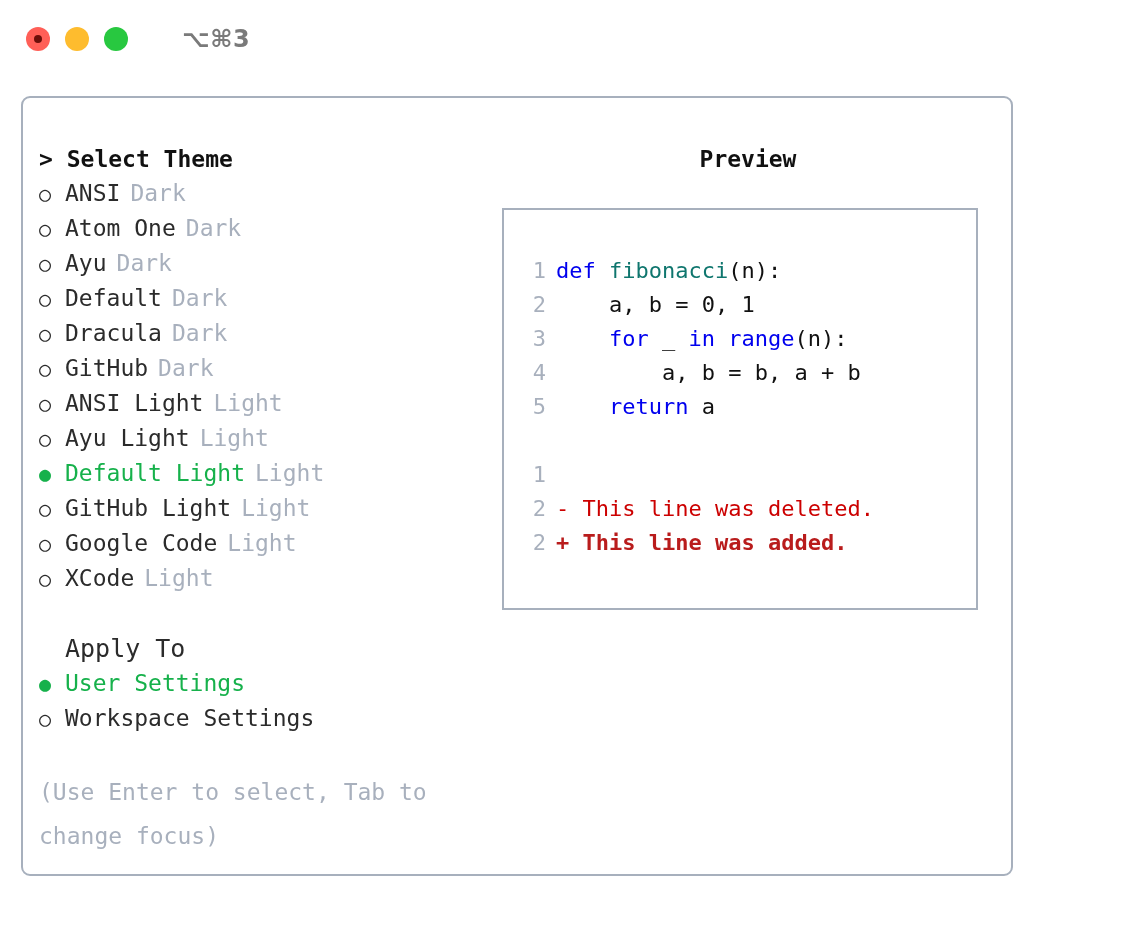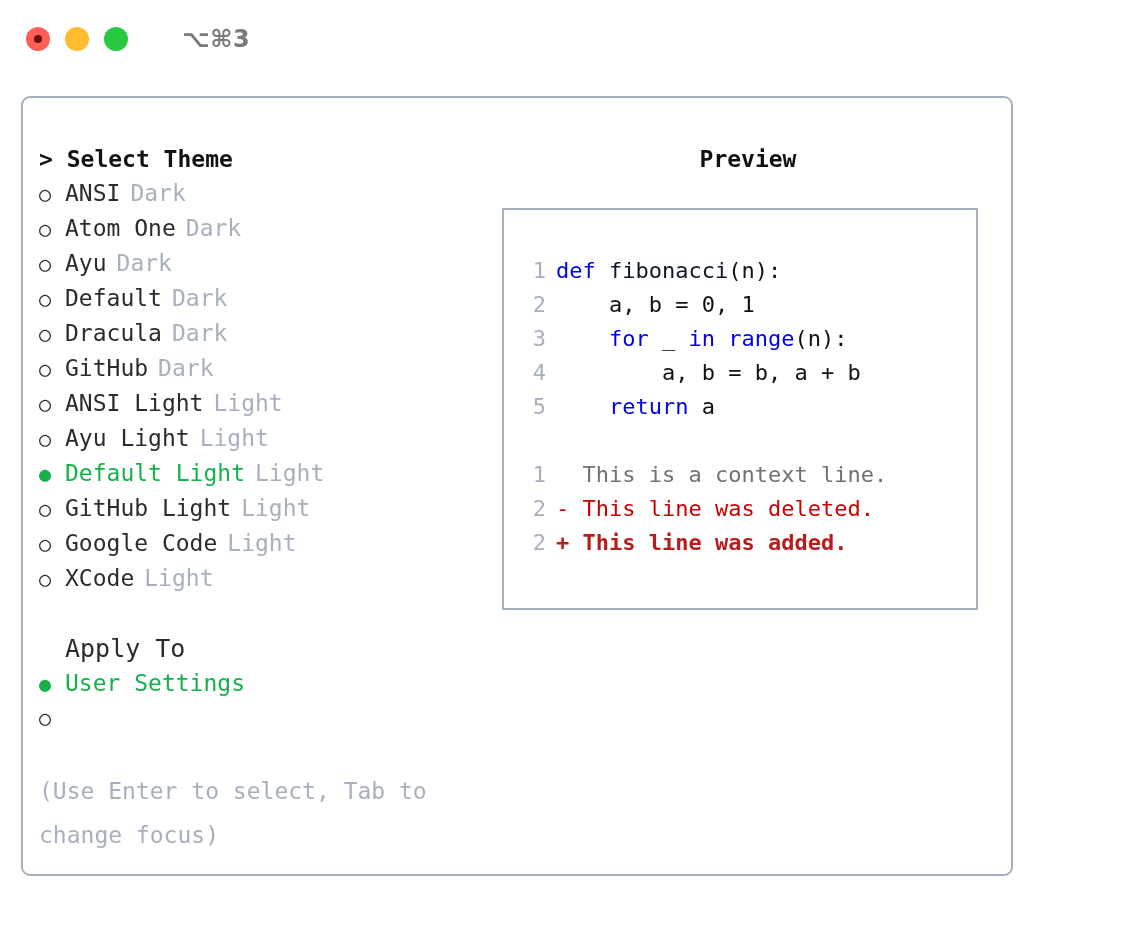--- a/index.html
+++ b/index.html
@@ -175,21 +175,21 @@
   .ln {
     display: inline-block;
     width: 30px;
     flex: 0 0 30px;
     text-align: right;
     color: #a8b0bd;
     padding-right: 10px;
   }
   .code-body { color: #111111; white-space: pre; }
   .tok-kw   { color: #0000ee; }
-  .tok-fn   { color: #0f172a; }
+  .tok-fn   { color: #0f766e; }
   .tok-plain{ color: #111111; }
 
   .blank-line { height: 34px; }
 
   .diff-ctx .code-body { color: #6f7276; }
   .diff-del .code-body { color: #cc0000; text-align: center; }
   .diff-add .code-body { color: #b91c1c; font-weight: bold; }
 </style>
 </head>
 <body>
@@ -224,41 +224,41 @@
             <div class="option-row selected"><span class="bullet">●</span><span class="opt-label">Default Light</span><span class="opt-tag">Light</span></div>
             <div class="option-row"><span class="bullet">○</span><span class="opt-label">GitHub Light</span><span class="opt-tag">Light</span></div>
             <div class="option-row"><span class="bullet">○</span><span class="opt-label">Google Code</span><span class="opt-tag">Light</span></div>
             <div class="option-row"><span class="bullet">○</span><span class="opt-label">XCode</span><span class="opt-tag">Light</span></div>
           </div>
 
         <div id="apply-section">
           <div class="apply-heading">Apply To</div>
           <div id="apply-list">
               <div class="option-row selected"><span class="bullet">●</span><span class="opt-label">User Settings</span></div>
-              <div class="option-row"><span class="bullet">○</span></div>
+              <div class="option-row"><span class="bullet">○</span><span class="opt-label">Workspace Settings</span></div>
             </div>
         </div>
 
         <div id="hint-text">(Use Enter to select, Tab to change focus)</div>
       </div>
 
       <div id="preview-pane">
         <div id="preview-heading">Preview</div>
 
         <div id="preview-box">
           <div id="code-block">
               <div class="code-line"><span class="ln">1</span><span class="code-body"><span class="tok-kw">def </span><span class="tok-fn">fibonacci</span><span class="tok-plain">(n):</span></span></div>
               <div class="code-line"><span class="ln">2</span><span class="code-body"><span class="tok-plain">    a, b = 0, 1</span></span></div>
               <div class="code-line"><span class="ln">3</span><span class="code-body"><span class="tok-plain">    </span><span class="tok-kw">for</span><span class="tok-plain"> _ </span><span class="tok-kw">in range</span><span class="tok-plain">(n):</span></span></div>
               <div class="code-line"><span class="ln">4</span><span class="code-body"><span class="tok-plain">        a, b = b, a + b</span></span></div>
               <div class="code-line"><span class="ln">5</span><span class="code-body"><span class="tok-plain">    </span><span class="tok-kw">return</span><span class="tok-plain"> a</span></span></div>
             </div>
           <div class="blank-line"></div>
           <div id="diff-block">
-              <div class="code-line diff-ctx"><span class="ln">1</span><span class="code-body">  This is a context line.</span></div>
+              <div class="code-line diff-ctx"><span class="ln">1</span></div>
               <div class="code-line diff-del"><span class="ln">2</span><span class="code-body">- This line was deleted.</span></div>
               <div class="code-line diff-add"><span class="ln">2</span><span class="code-body">+ This line was added.</span></div>
             </div>
         </div>
       </div>
 
     </div>
   </div>
 </div>
 

